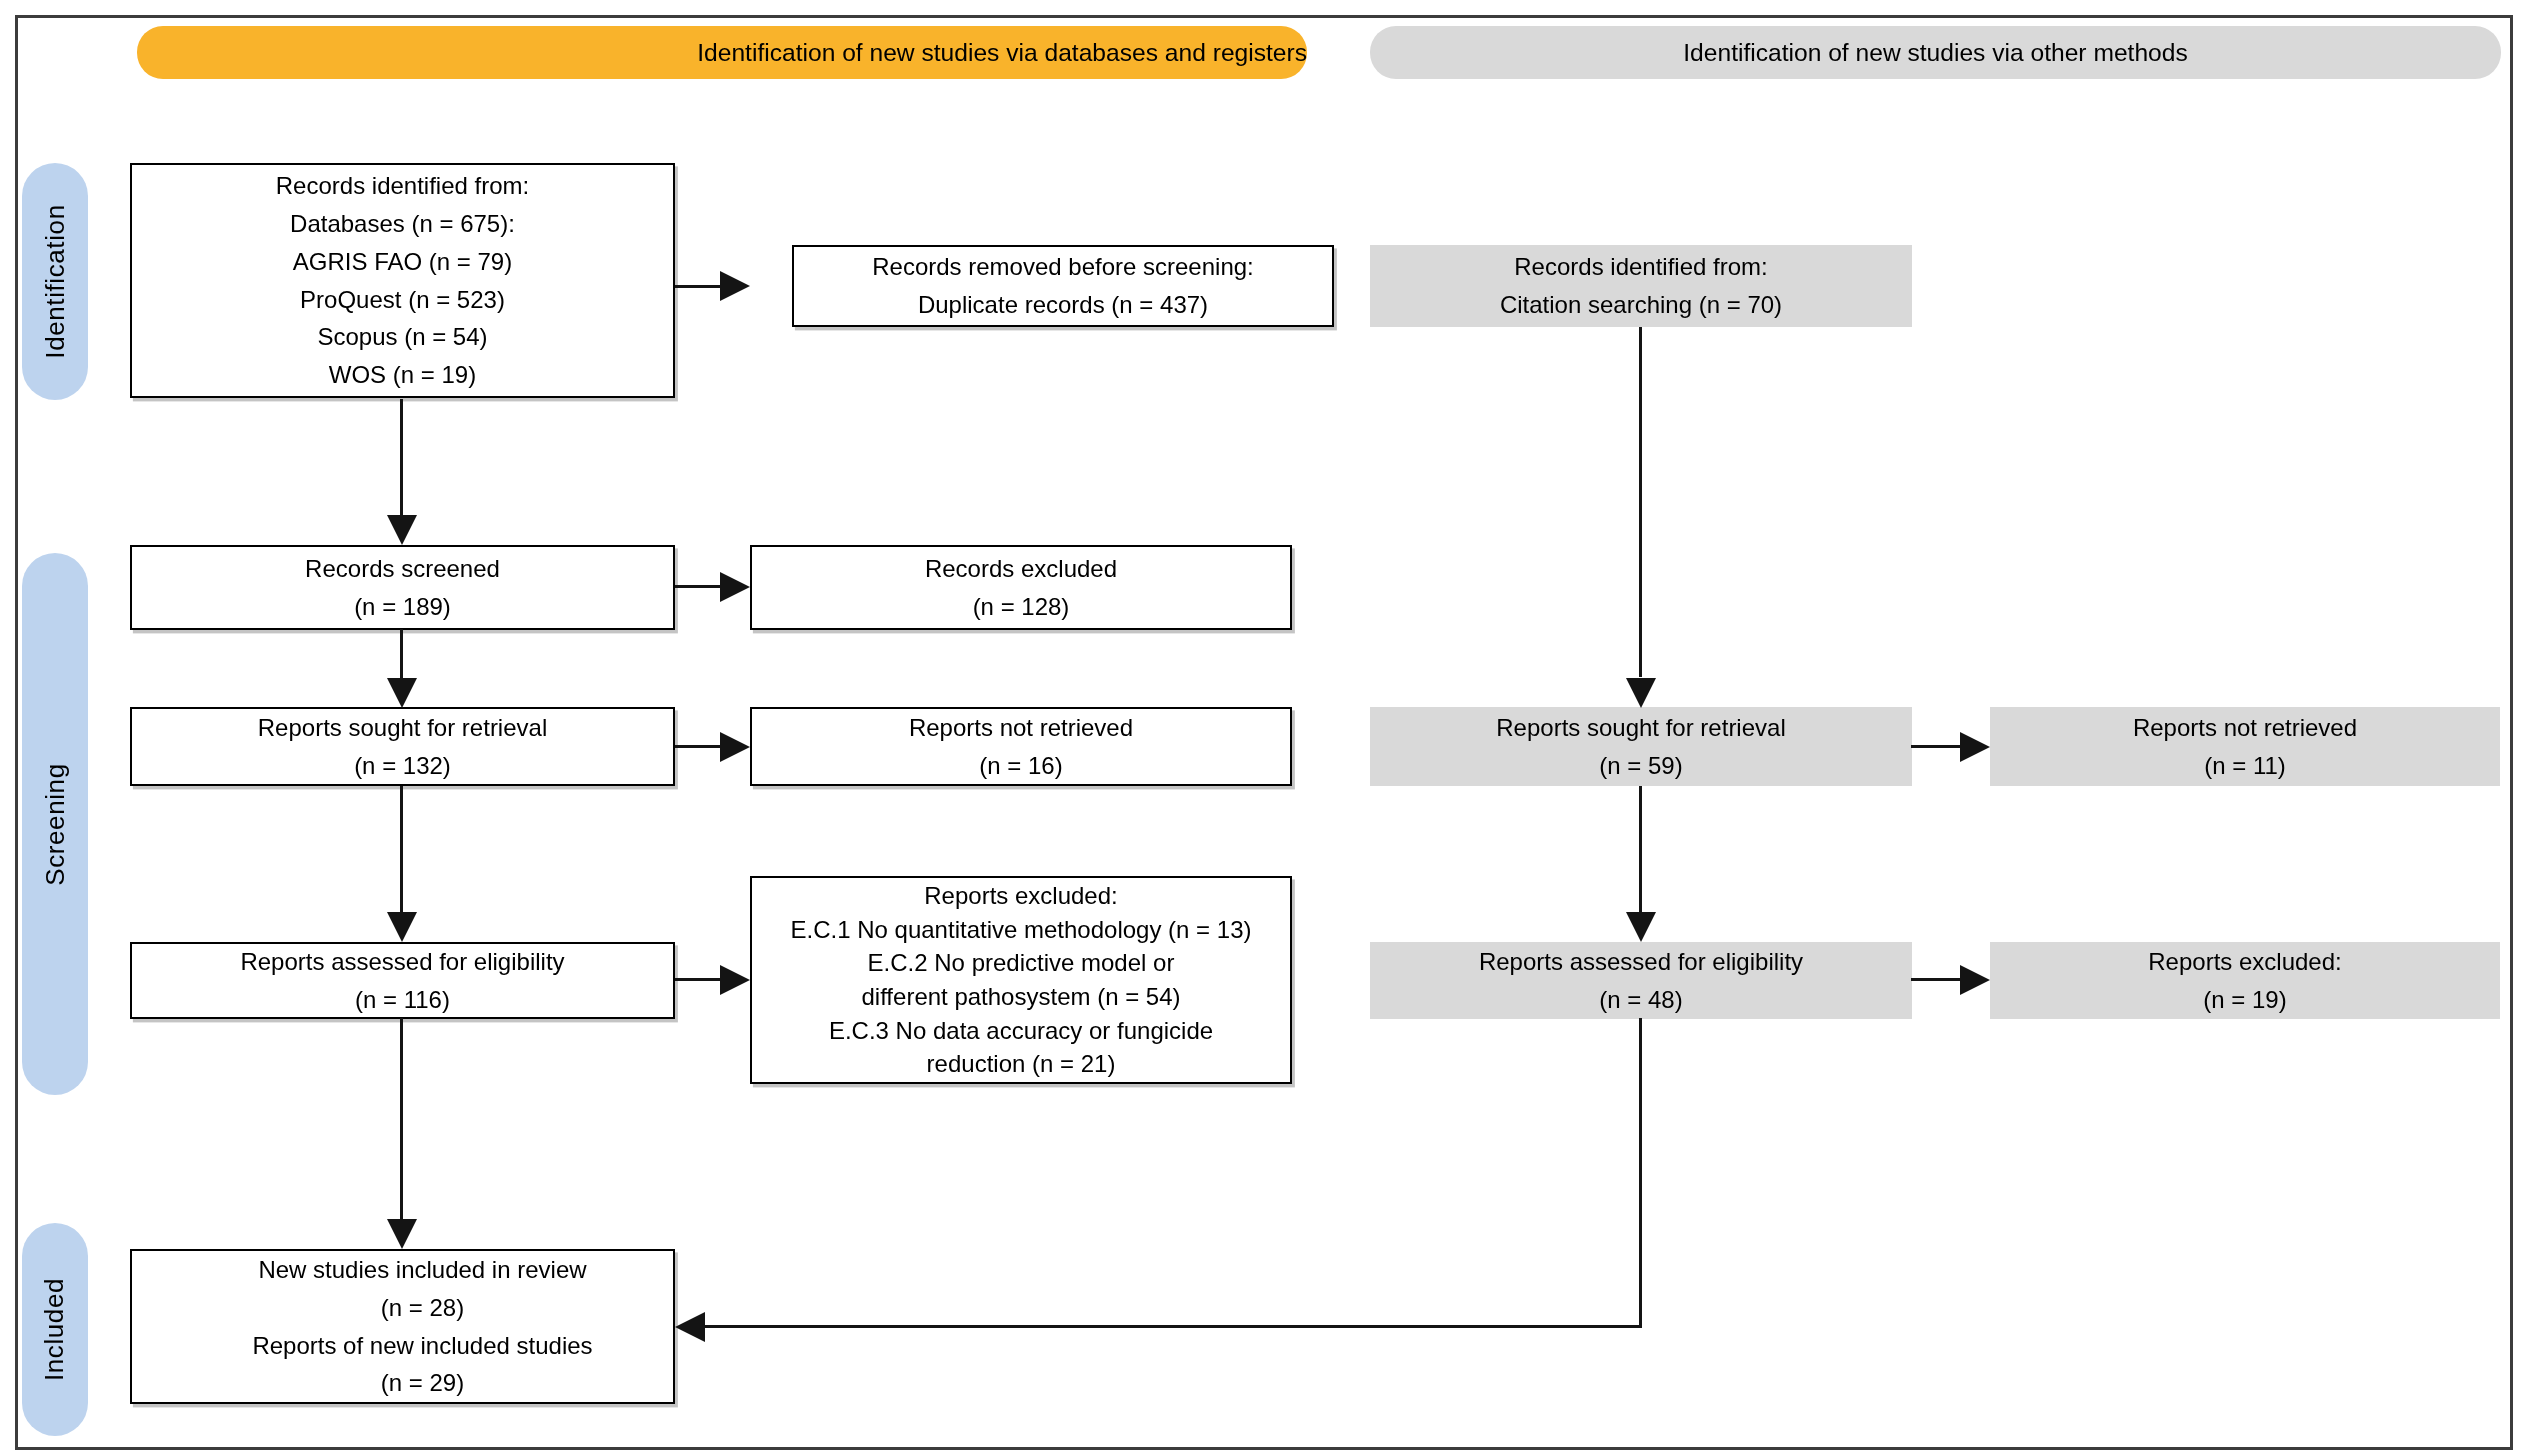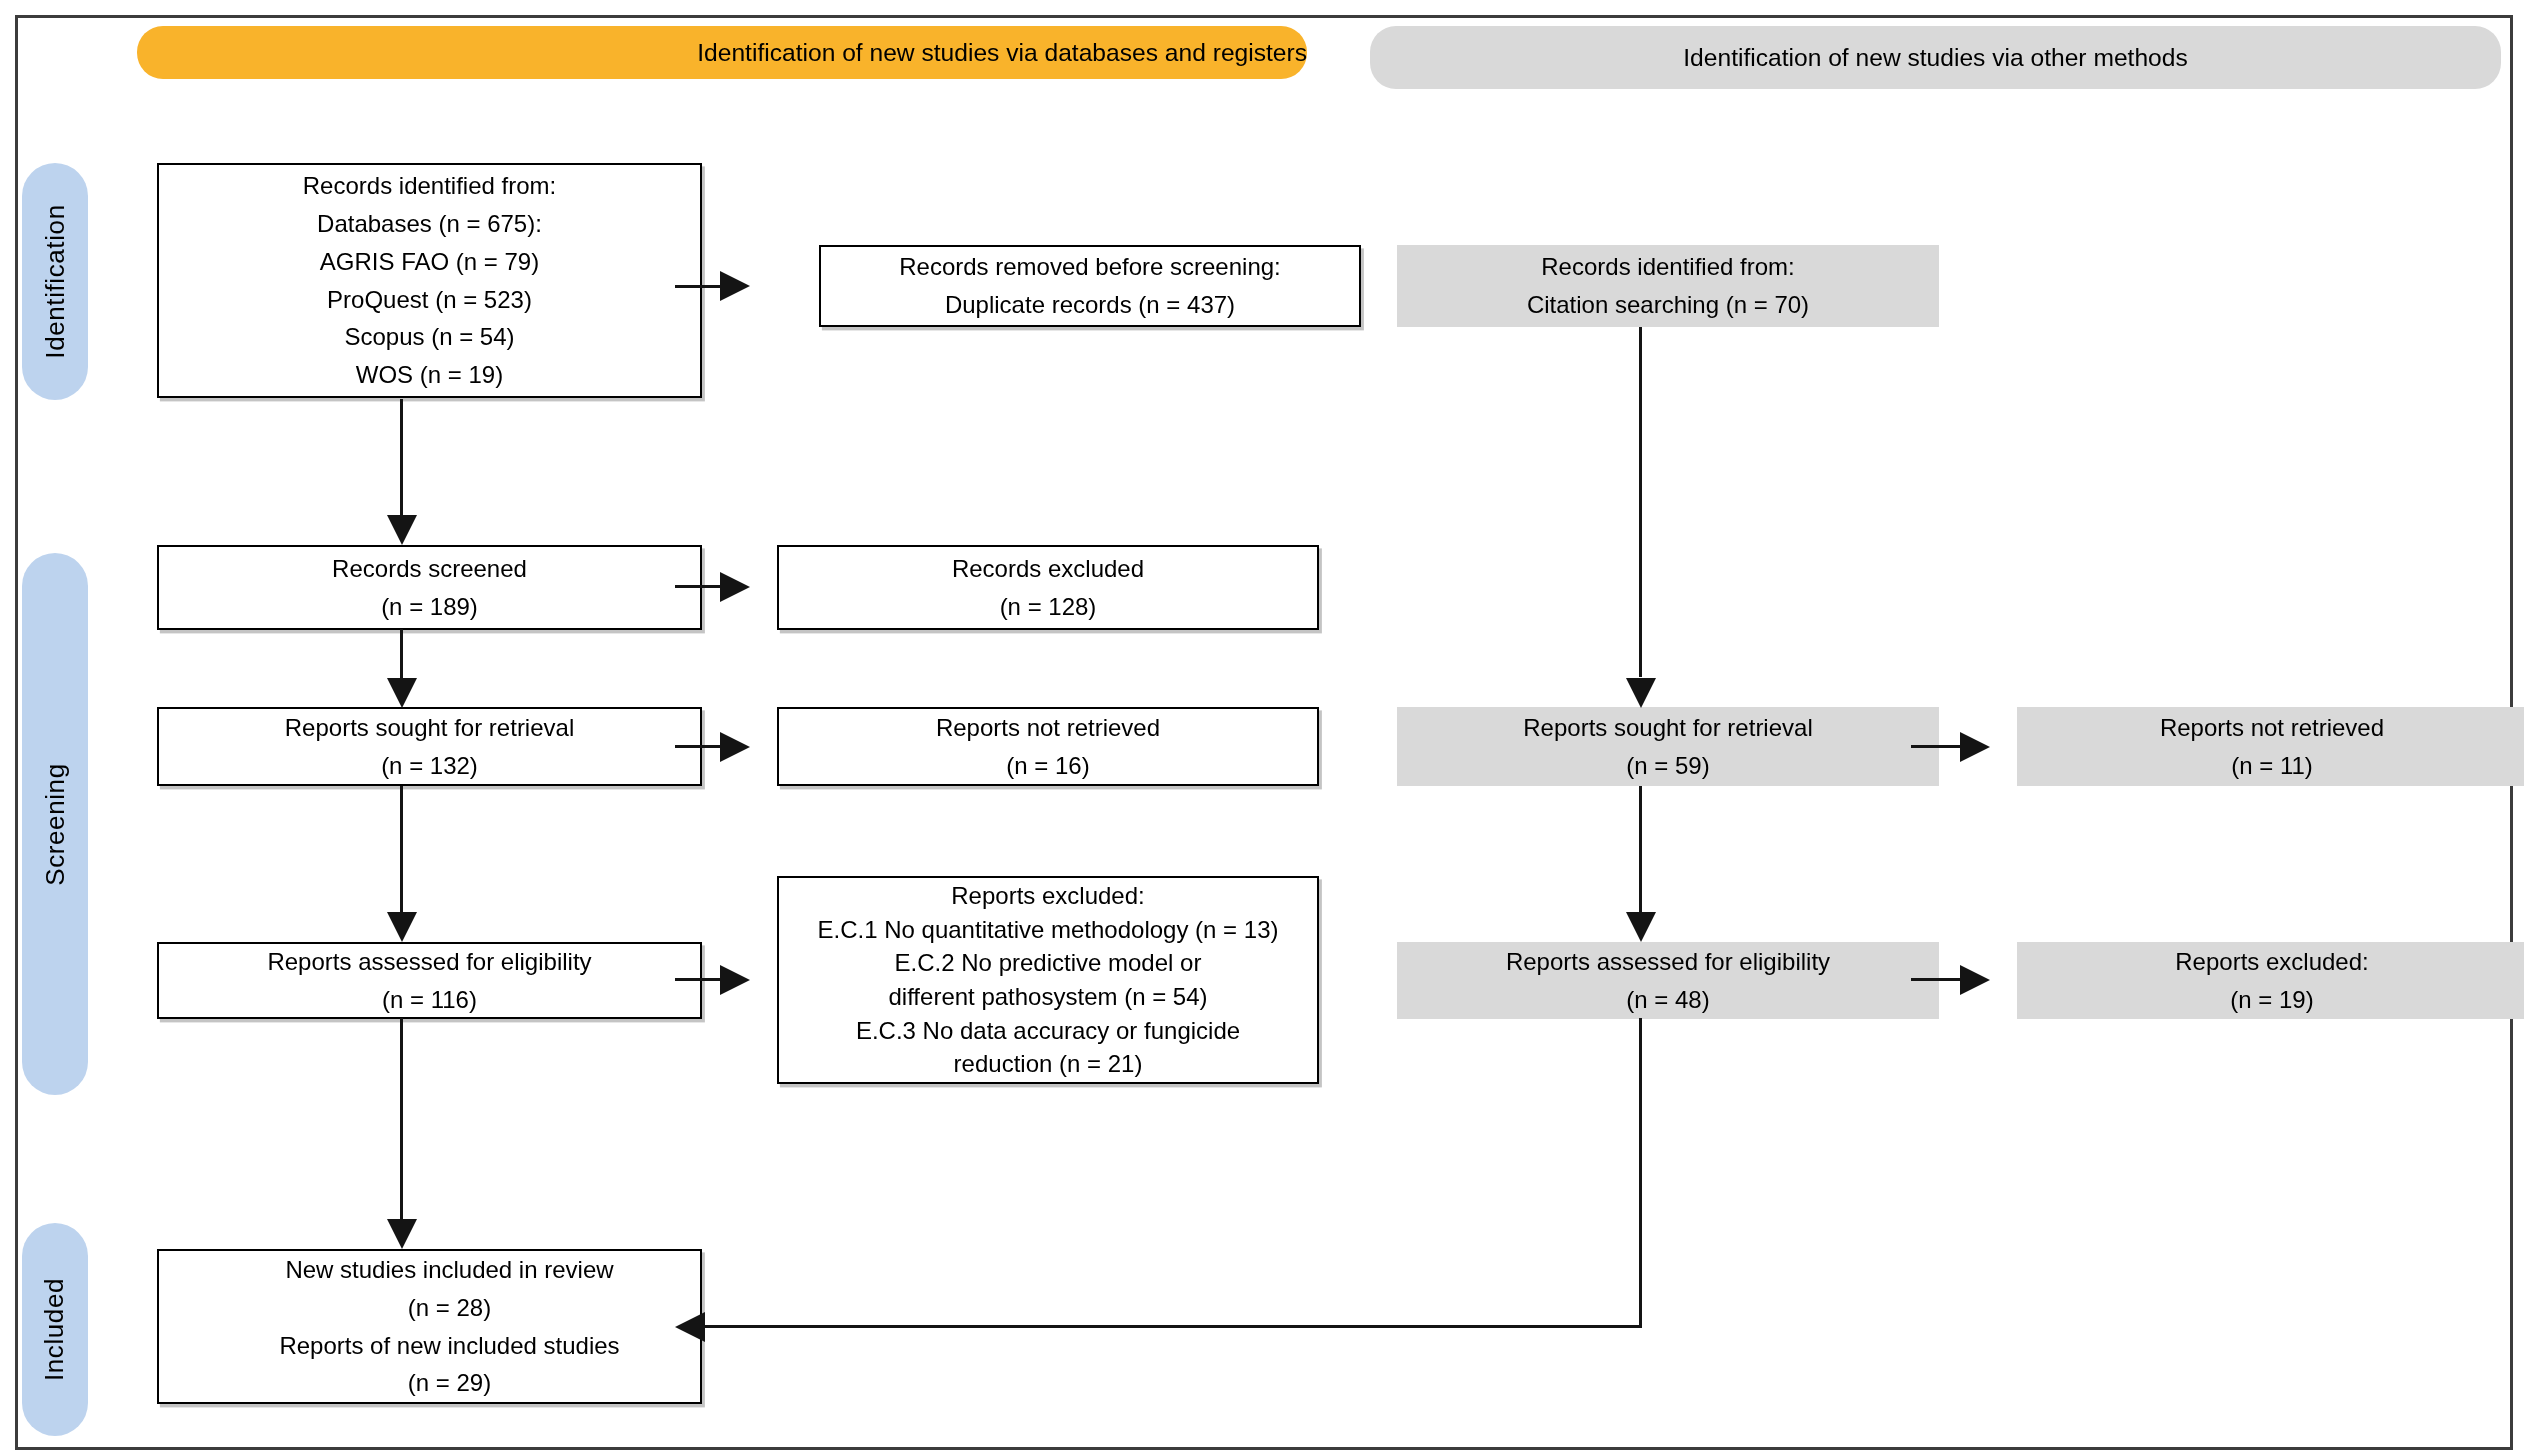--- a/index.html
+++ b/index.html
@@ -26,37 +26,37 @@
   .pill{
     position:absolute;display:flex;align-items:center;justify-content:center;
     text-align:center;font-size:24.6px;line-height:1.3;
   }
   .pill.header-left{
     left:137px;top:26px;width:1170px;height:53px;border-radius:26px;
     background:var(--header_left_bg);
     justify-content:flex-end;
   }
   .pill.header-right{
-    left:1370px;top:26px;width:1131px;height:63px;border-radius:26px;
+    left:1370px;top:26px;width:1131px;height:53px;border-radius:26px;
     background:var(--header_right_bg);
   }
   .stage{
     position:absolute;left:22px;width:66px;border-radius:33px;
     background:var(--stage_bg);display:flex;align-items:center;justify-content:center;
   }
   .stage span{
     transform:rotate(-90deg);white-space:nowrap;font-size:26px;letter-spacing:0.6px;
   }
   .stage.identification{top:163px;height:237px;}
   .stage.screening{top:553px;height:542px;}
   .stage.included{top:1223px;height:213px;}
   .node{
     position:absolute;display:flex;align-items:center;justify-content:center;
     text-align:center;font-size:24px;line-height:1.58;white-space:pre-line;
-    padding:3.4px 8px;box-sizing:border-box;margin-left:27px;
+    padding:3.4px 8px;box-sizing:border-box;
   }
   .node.white{
     background:var(--node_white_bg);border:2.9px solid var(--border_color);
     box-shadow:2.9px 3.4px 0 rgba(125,125,125,0.45);
   }
   .node.gray{background:var(--node_gray_bg);}
   .node.tight{line-height:1.4;}
   .vline{position:absolute;width:3.4px;background:var(--line_color);}
   .hline{position:absolute;height:3.4px;background:var(--line_color);}
   .ah-down{

